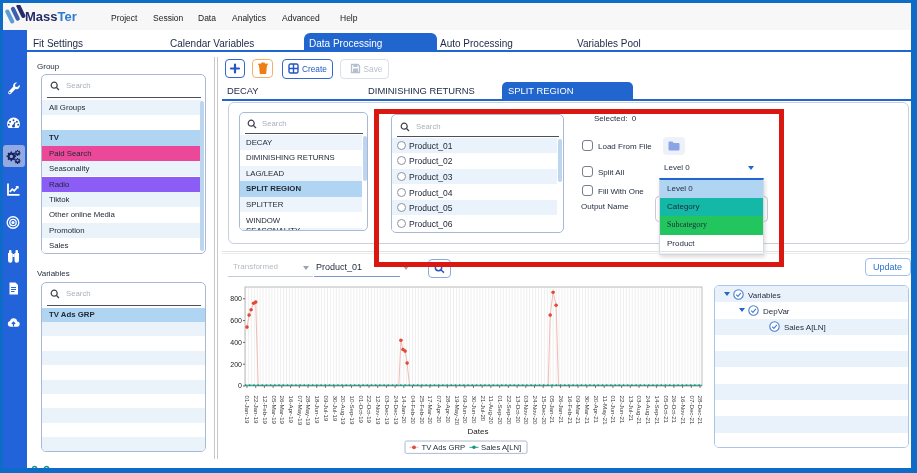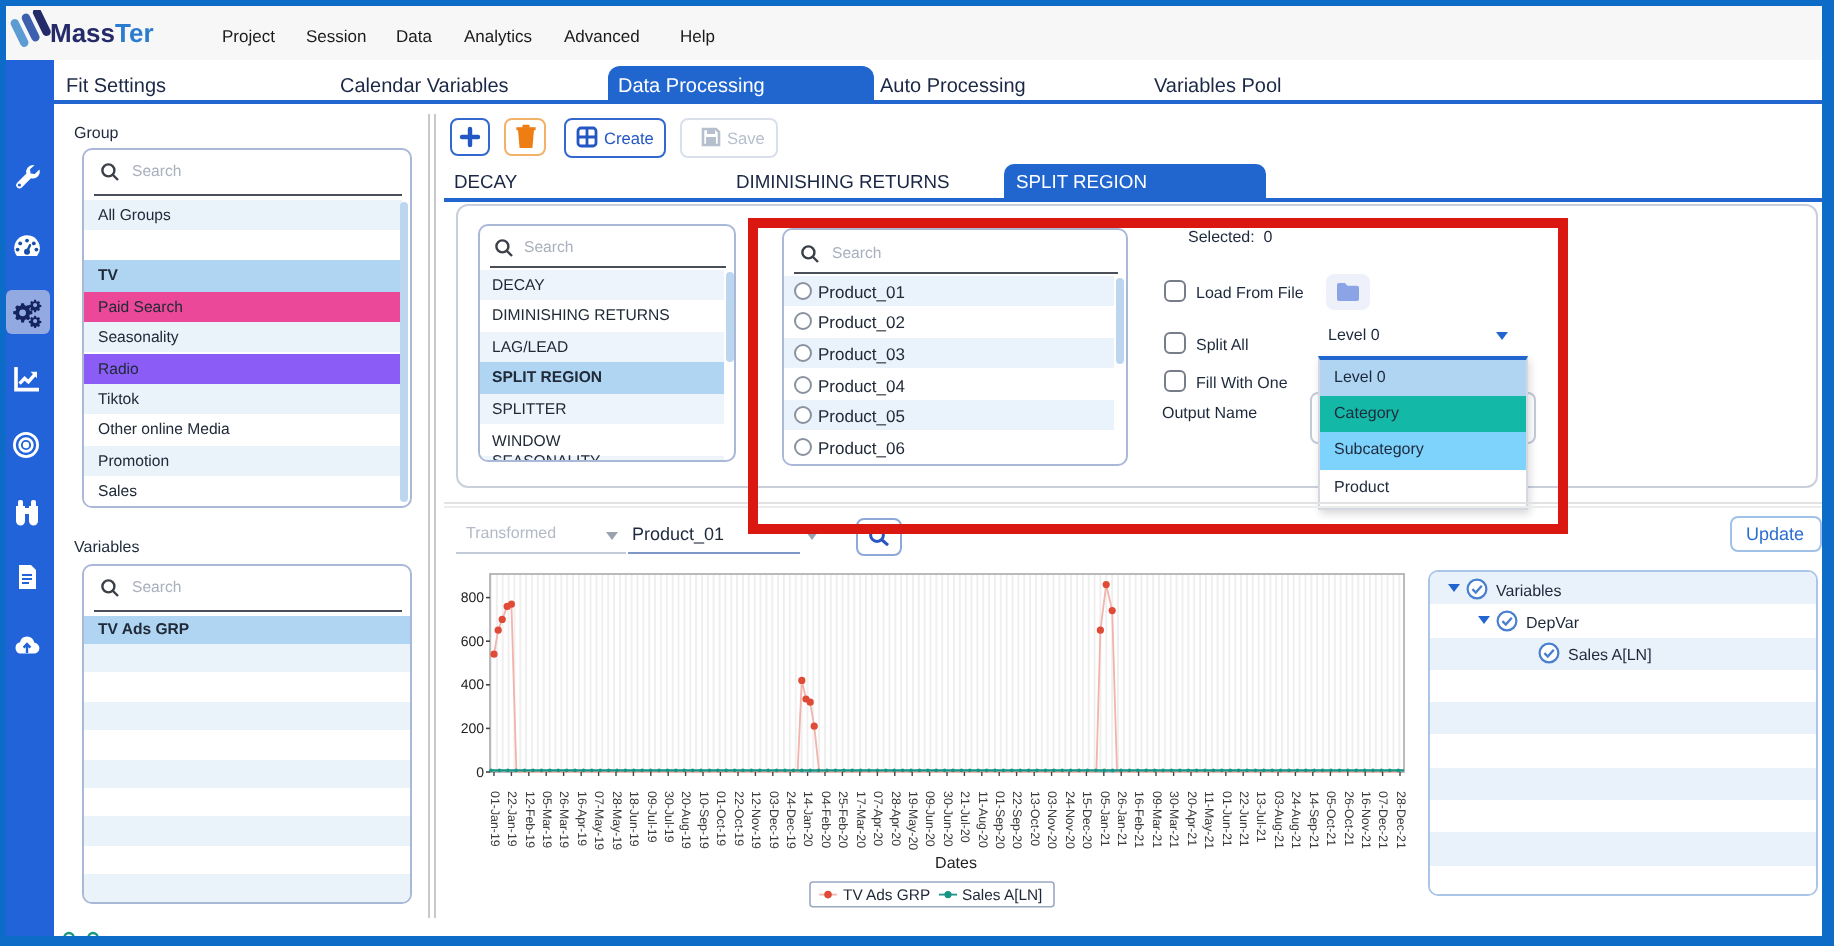--- a/index.html
+++ b/index.html
@@ -199,21 +199,21 @@
 <div class="a" style="left:598px;top:167.5px;font-size:8px;color:#1e2a3c;">Split All</div>
 <div class="a" style="left:664px;top:163px;font-size:8px;color:#1e2a3c;">Level 0</div>
 <div class="a" style="left:748px;top:166px;width:0;height:0;border-left:3.5px solid transparent;border-right:3.5px solid transparent;border-top:4.5px solid #2166cf;"></div>
 <div class="a" style="left:582px;top:185px;width:11px;height:11px;border:1.3px solid #777e8a;border-radius:3px;background:#fff;"></div>
 <div class="a" style="left:598px;top:186.5px;font-size:8px;color:#1e2a3c;">Fill With One</div>
 <div class="a" style="left:581px;top:202px;font-size:8px;color:#1e2a3c;">Output Name</div>
 <div class="a" style="left:655px;top:196px;width:113px;height:26px;border:1px solid #c3cad8;border-radius:4px;background:#fff;"></div>
 <div class="a" style="left:659px;top:178px;width:105px;height:77px;background:#fff;border:1px solid #d4d8e0;border-top:2px solid #2166cf;box-shadow:1px 2px 4px rgba(0,0,0,0.15);"></div>
 <div class="a" style="left:660px;top:180.0px;width:103px;height:18.2px;background:#b0d5f2;font-size:8px;color:#1e2a3c;line-height:18.2px;padding-left:7px;">Level 0</div>
 <div class="a" style="left:660px;top:198.2px;width:103px;height:18.2px;background:#14b8a6;font-size:8px;color:#1e2a3c;line-height:18.2px;padding-left:7px;">Category</div>
-<div class="a" style="left:660px;top:216.4px;width:103px;height:18.2px;background:#7dd3fc;font-size:8px;color:#1e2a3c;line-height:18.2px;padding-left:7px;">Subcategory</div>
+<div class="a" style="left:660px;top:216.4px;width:103px;height:18.2px;background:#22c55e;font-size:8px;color:#1e2a3c;line-height:18.2px;padding-left:7px;font-family:Liberation Serif, serif;">Subcategory</div>
 <div class="a" style="left:660px;top:234.6px;width:103px;height:18.2px;background:#fff;font-size:8px;color:#1e2a3c;line-height:18.2px;padding-left:7px;">Product</div>
 <div class="a" style="left:222px;top:250.5px;width:689px;height:1px;background:#e2e2e2;"></div>
 <div class="a" style="left:222px;top:252.5px;width:689px;height:1px;background:#ececec;"></div>
 <div class="a" style="left:233px;top:262px;font-size:8px;color:#b3bac6;">Transformed</div>
 <div class="a" style="left:303px;top:266px;width:0;height:0;border-left:3.5px solid transparent;border-right:3.5px solid transparent;border-top:4.5px solid #9aa2b0;"></div>
 <div class="a" style="left:228px;top:275.5px;width:85px;height:1px;background:#c3cad8;"></div>
 <div class="a" style="left:316px;top:261.5px;font-size:9px;color:#1e2a3c;">Product_01</div>
 <div class="a" style="left:403px;top:266px;width:0;height:0;border-left:3.5px solid transparent;border-right:3.5px solid transparent;border-top:4.5px solid #9aa2b0;"></div>
 <div class="a" style="left:314px;top:275.5px;width:86px;height:1px;background:#7e96c8;"></div>
 <div class="a" style="left:428px;top:258.5px;width:23px;height:19px;border:1.2px solid #8fa8da;border-radius:4px;background:#fff;"></div>

